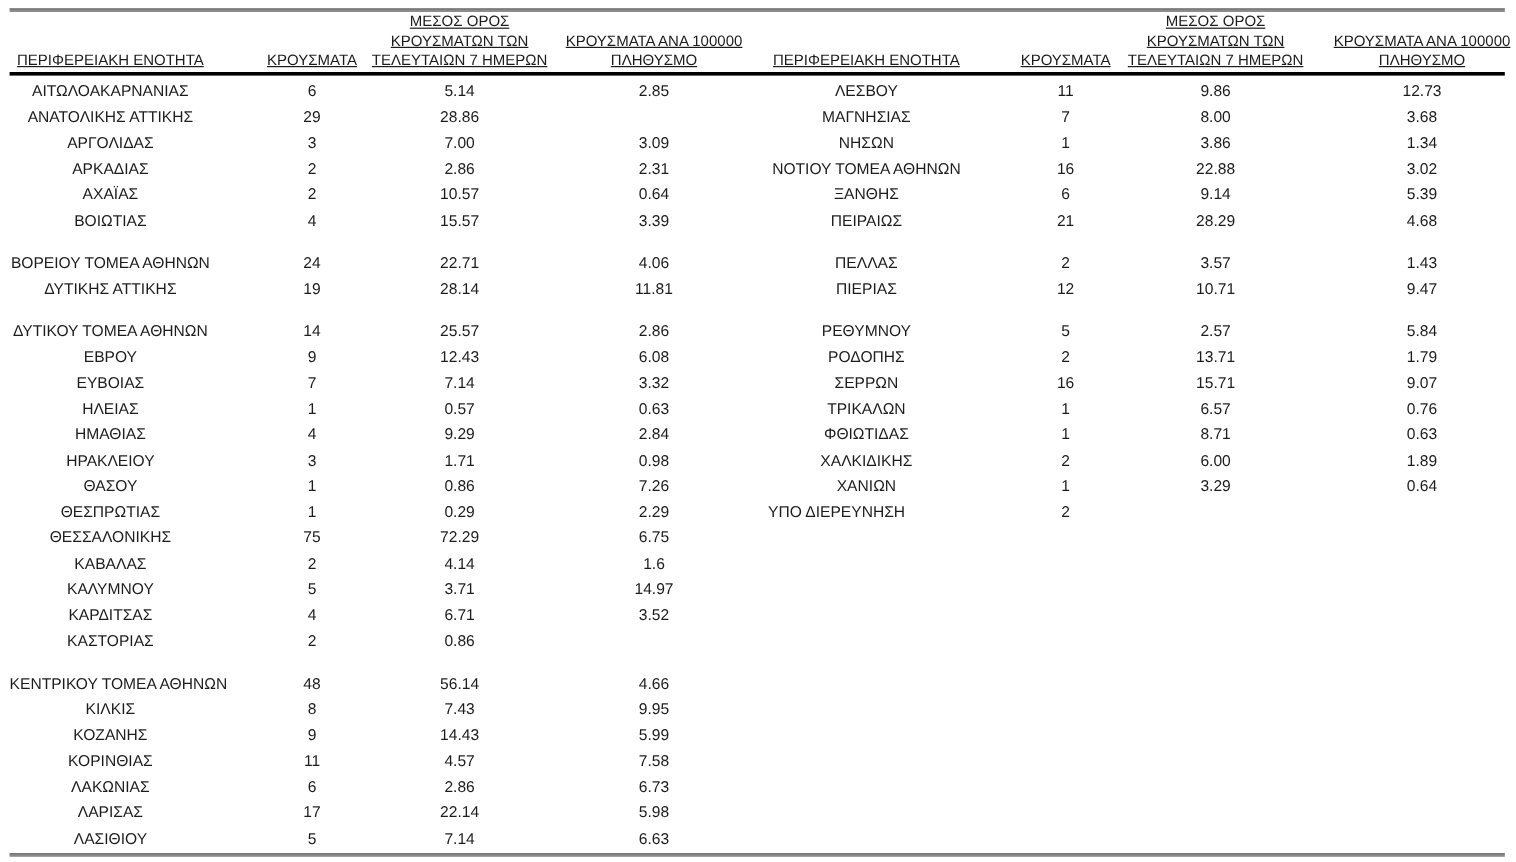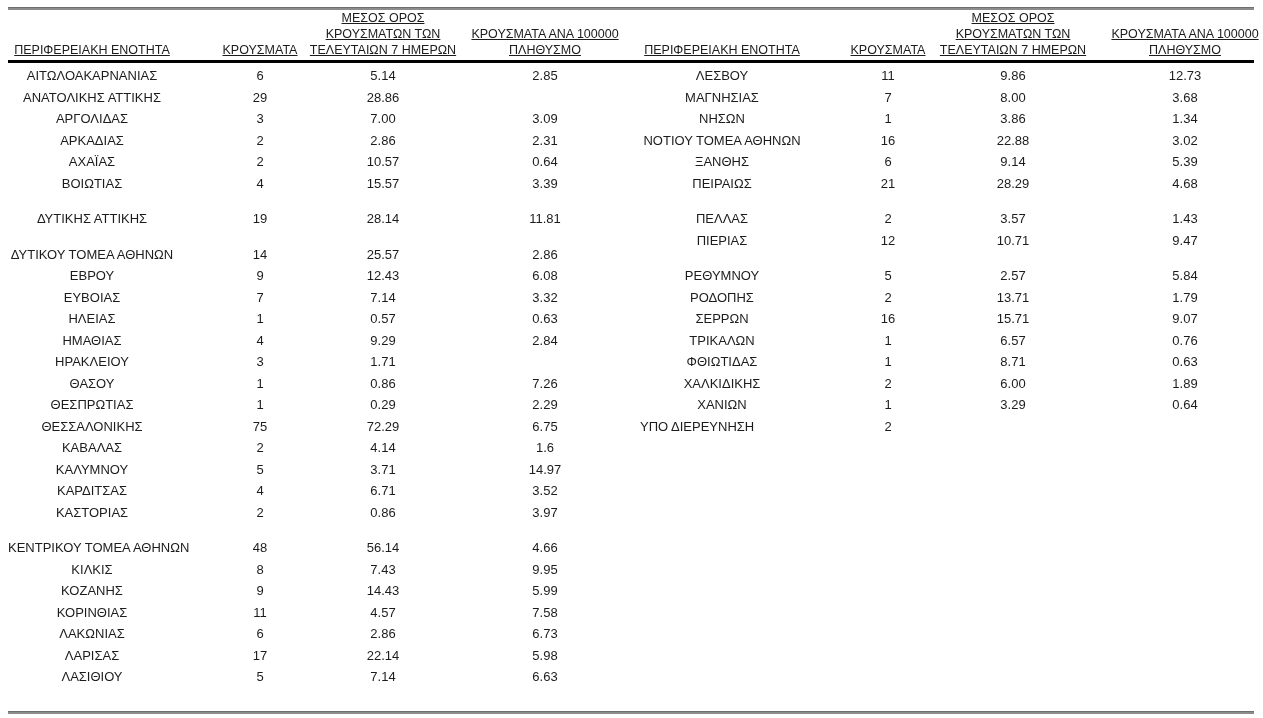--- a/index.html
+++ b/index.html
@@ -114,20 +114,26 @@
           <div class="td c-per">3.39</div>
         </div>
 
         <div class="row spacer">
           <div class="td c-name"></div>
           <div class="td c-cases"></div>
           <div class="td c-avg"></div>
           <div class="td c-per"></div>
         </div>
 
+        <div class="row">
+          <div class="td c-name">ΒΟΡΕΙΟΥ ΤΟΜΕΑ ΑΘΗΝΩΝ</div>
+          <div class="td c-cases">24</div>
+          <div class="td c-avg">22.71</div>
+          <div class="td c-per">4.06</div>
+        </div>
 
         <div class="row">
           <div class="td c-name">ΔΥΤΙΚΗΣ ΑΤΤΙΚΗΣ</div>
           <div class="td c-cases">19</div>
           <div class="td c-avg">28.14</div>
           <div class="td c-per">11.81</div>
         </div>
 
         <div class="row spacer">
           <div class="td c-name"></div>
@@ -168,20 +174,21 @@
           <div class="td c-name">ΗΜΑΘΙΑΣ</div>
           <div class="td c-cases">4</div>
           <div class="td c-avg">9.29</div>
           <div class="td c-per">2.84</div>
         </div>
 
         <div class="row">
           <div class="td c-name">ΗΡΑΚΛΕΙΟΥ</div>
           <div class="td c-cases">3</div>
           <div class="td c-avg">1.71</div>
+          <div class="td c-per">0.98</div>
         </div>
 
         <div class="row">
           <div class="td c-name">ΘΑΣΟΥ</div>
           <div class="td c-cases">1</div>
           <div class="td c-avg">0.86</div>
           <div class="td c-per">7.26</div>
         </div>
 
         <div class="row">
@@ -216,21 +223,20 @@
           <div class="td c-name">ΚΑΡΔΙΤΣΑΣ</div>
           <div class="td c-cases">4</div>
           <div class="td c-avg">6.71</div>
           <div class="td c-per">3.52</div>
         </div>
 
         <div class="row">
           <div class="td c-name">ΚΑΣΤΟΡΙΑΣ</div>
           <div class="td c-cases">2</div>
           <div class="td c-avg">0.86</div>
-          <div class="td c-per">3.97</div>
         </div>
 
         <div class="row spacer">
           <div class="td c-name"></div>
           <div class="td c-cases"></div>
           <div class="td c-avg"></div>
           <div class="td c-per"></div>
         </div>
 
         <div class="row">

